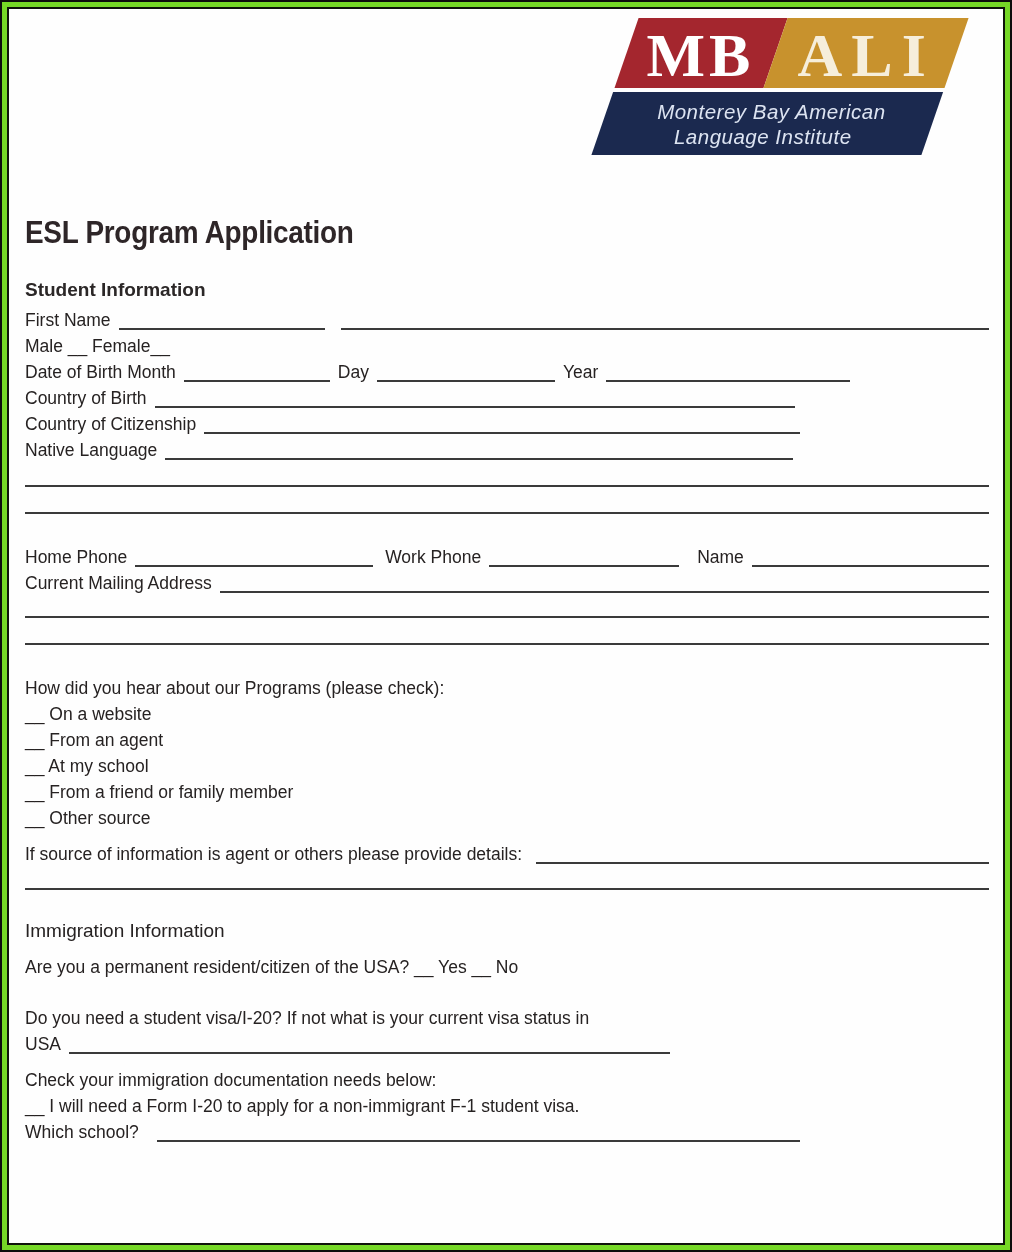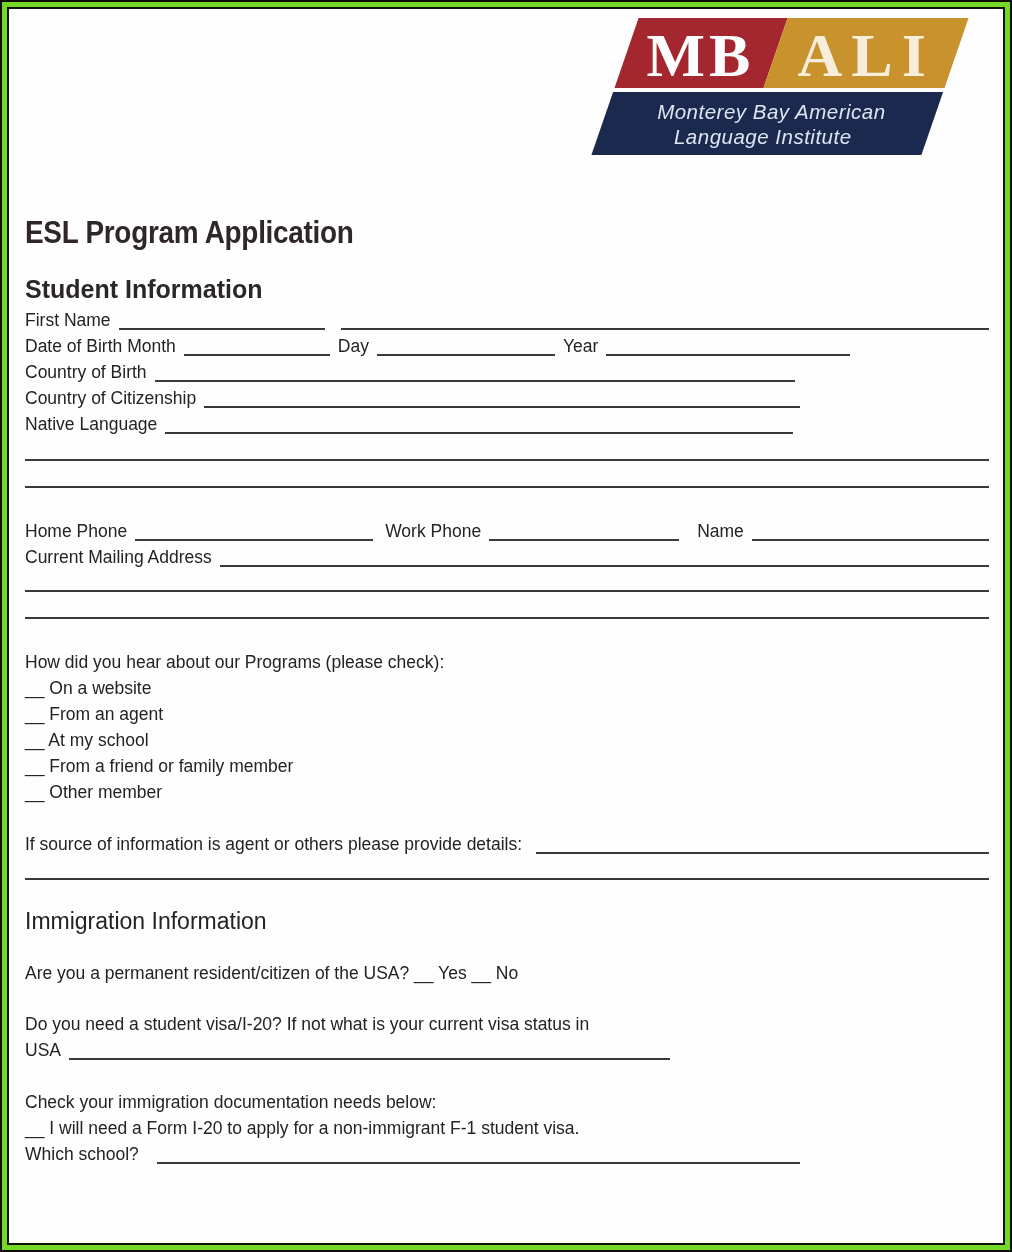--- a/index.html
+++ b/index.html
@@ -65,27 +65,27 @@
     line-height: 39px;
     font-weight: bold;
     color: #2e2628;
     letter-spacing: -0.3px;
     transform: scaleX(0.9);
     transform-origin: left center;
     white-space: nowrap;
   }
   h2.section {
     margin-top: 24px;
-    font-size: 25px;
+    font-size: 19px;
     line-height: 27px;
     font-weight: bold;
     color: #2b2727;
   }
   .subheading {
-    font-size: 23px;
+    font-size: 19px;
     line-height: 26px;
     color: #262222;
   }
 
   
   .rows { margin-top: 4px; }
   .row {
     display: flex;
     align-items: flex-end;
     height: 26px;
@@ -102,21 +102,21 @@
   .blank {
     border-bottom: 2px solid #3a3a3a;
   }
   .textline { line-height: 26px; height: 26px; white-space: nowrap; }
 
   .gap12 { margin-left: 4px; }
   .gap10 { margin-left: 10px; }
 
   .mt30 { margin-top: 30px; }
   .mt28 { margin-top: 28px; }
-  .mt26 { margin-top: 26px; }
+  .mt26 { margin-top: 10px; }
   .mt25 { margin-top: 25px; }
 </style>
 </head>
 <body>
 
 <div class="frame-outer">
 <div class="frame-green">
 <div class="frame-inner">
 
   <div class="logo-wrap">
@@ -140,20 +140,21 @@
 
   <h2 class="section">Student Information</h2>
 
   <div class="rows">
     <div class="row">
       <span class="lbl">First Name</span>
       <span class="fill" style="width:206px"></span>
       <span class="fill grow" style="margin-left:8px"></span>
     </div>
 
+    <div class="textline">Male __ Female__</div>
 
     <div class="row">
       <span class="lbl">Date of Birth Month</span>
       <span class="fill" style="width:146px"></span>
       <span class="lbl">Day</span>
       <span class="fill" style="width:178px"></span>
       <span class="lbl">Year</span>
       <span class="fill" style="width:244px"></span>
     </div>
 
@@ -191,21 +192,21 @@
     </div>
 
     <div class="blank" style="height:22px"></div>
     <div class="blank" style="height:27px"></div>
 
     <div class="textline mt30">How did you hear about our Programs (please check):</div>
     <div class="textline">__ On a website</div>
     <div class="textline">__ From an agent</div>
     <div class="textline">__ At my school</div>
     <div class="textline">__ From a friend or family member</div>
-    <div class="textline">__ Other member</div>
+    <div class="textline">__ Other source</div>
 
     <div class="row mt26">
       <span class="lbl">If source of information is agent or others please provide details:</span>
       <span class="fill grow" style="margin-left:6px"></span>
     </div>
     <div class="blank" style="height:23px"></div>
 
     <div class="textline subheading mt28">Immigration Information</div>
 
     <div class="textline mt26">Are you a permanent resident/citizen of the USA? __ Yes __ No</div>

